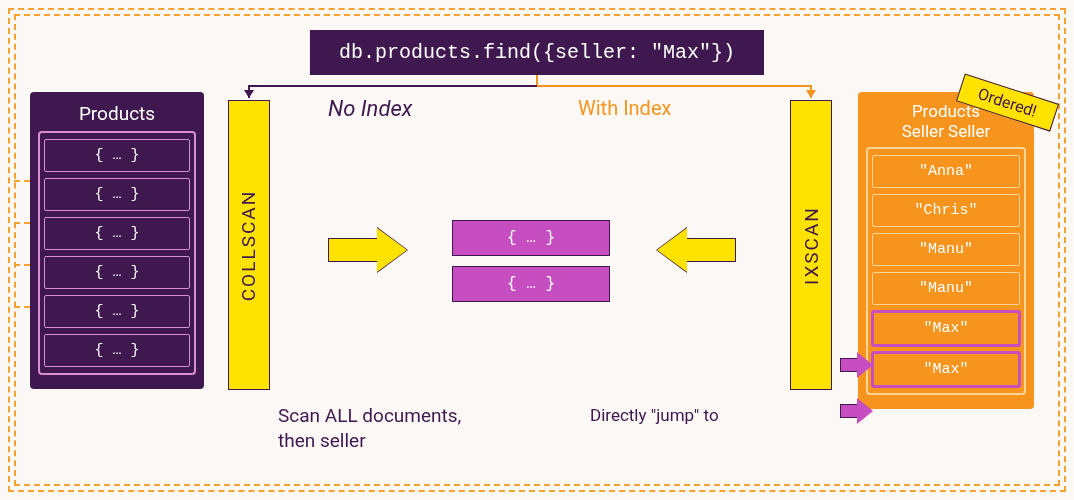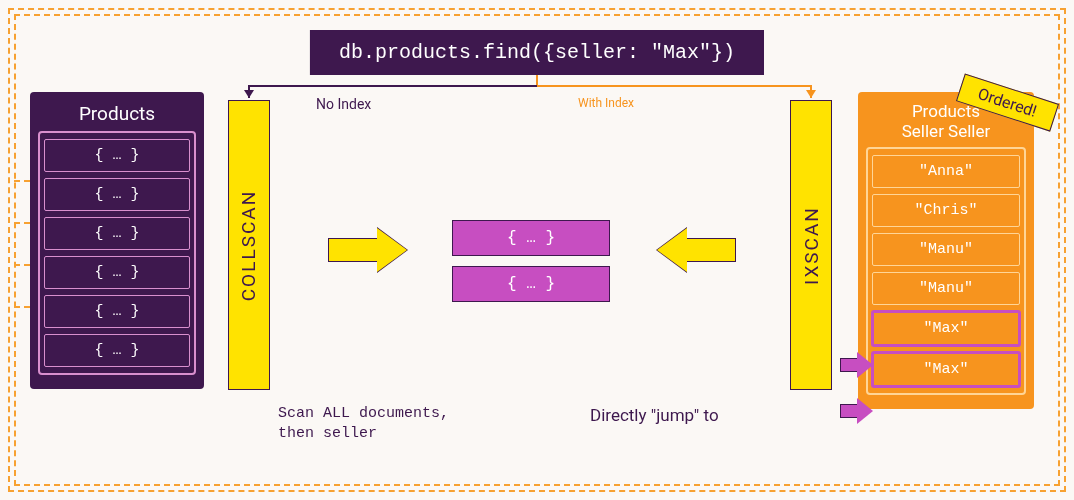--- a/index.html
+++ b/index.html
@@ -30,30 +30,31 @@
     color: #fff;
     font-family: "Courier New", monospace;
     font-size: 20px;
     padding: 10px 28px;
     border: 1px solid #3e184e;
     white-space: nowrap;
   }
   .label-no-index {
     position: absolute;
     top: 96px;
-    left: 316px;
-    color: #3e184e;
-    font-size: 14px;
+    left: 328px;
+    color: #3e184e;
+    font-size: 22px;
+    font-style: italic;
   }
   .label-with-index {
     position: absolute;
     top: 96px;
     left: 578px;
     color: #f7941e;
-    font-size: 12px;
+    font-size: 20px;
   }
   .products-col {
     position: absolute;
     top: 92px;
     left: 30px;
     width: 174px;
     background: #3e184e;
     border-radius: 4px;
     padding: 10px 8px 14px 8px;
   }
@@ -197,23 +198,22 @@
     border-top: 23px solid transparent;
     border-bottom: 23px solid transparent;
     border-right: 31px solid #3e184e;
     z-index: -1;
   }
   .scan-caption {
     position: absolute;
     top: 404px;
     left: 278px;
     color: #3e184e;
-    font-size: 15px;
+    font-size: 19px;
     line-height: 1.3;
-    font-family: Liberation Mono, monospace;
   }
   .jump-caption {
     position: absolute;
     top: 404px;
     left: 590px;
     color: #3e184e;
     font-size: 17px;
     line-height: 1.3;
     text-align: right;
   }

